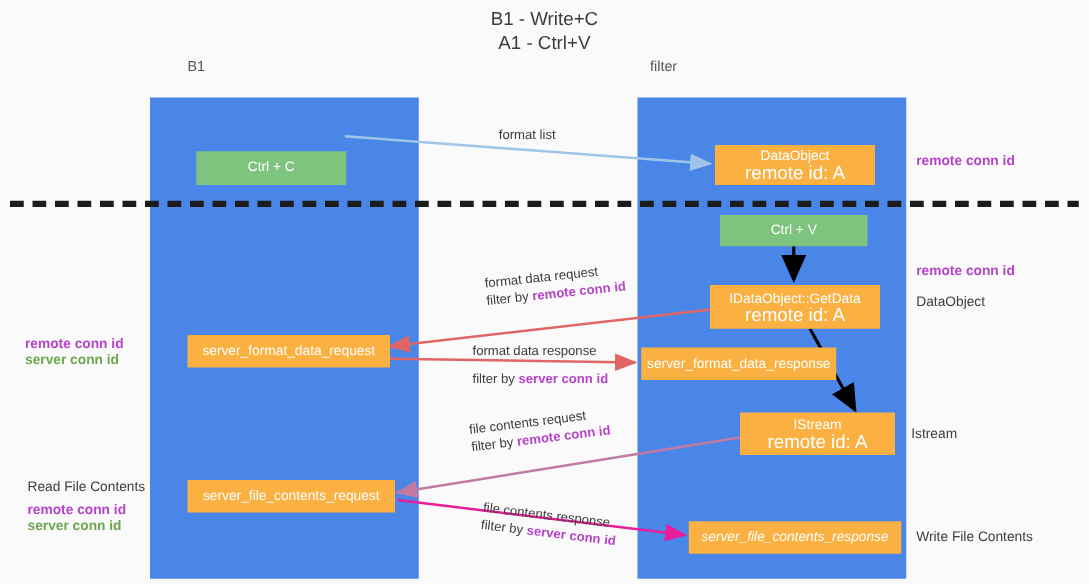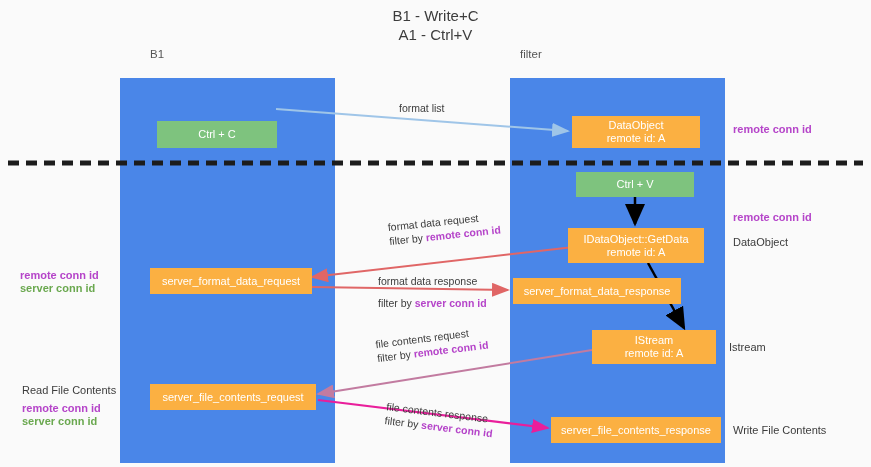--- a/index.html
+++ b/index.html
@@ -26,21 +26,21 @@
 
   .lane{position:absolute;background:#4a86e8;}
 
   .box{
     position:absolute;box-sizing:border-box;
     display:flex;flex-direction:column;align-items:center;justify-content:center;
     color:#ffffff;font-size:11px;line-height:13px;text-align:center;
   }
   .box.green{background:#7ec37e;}
   .box.orange{background:#fbb042;}
-  .box .l2{font-size:11px;}
+  .box .l2{font-size:15px;}
 
   .lbl{position:absolute;font-size:11px;line-height:13px;color:#3c3c3c;white-space:nowrap;}
   .lbl.dark{color:#3c3c3c;}
   .lbl.purple{color:#b544c9;font-weight:bold;}
   .lbl.green{color:#6aa84f;font-weight:bold;}
   .rot{transform-origin:left bottom;}
 
   .flow{position:absolute;font-size:10.5px;line-height:14px;color:#3c3c3c;white-space:nowrap;}
   .flow .hi-purple{color:#b544c9;font-weight:bold;}
 </style>
@@ -120,29 +120,29 @@
 
   <div class="box orange" style="left:592px;top:330px;width:124px;height:34px;">
     <div>IStream</div>
     <div class="l2">remote id: A</div>
   </div>
 
   <div class="box orange" style="left:150px;top:268px;width:162px;height:26px;">
     <div>server_format_data_request</div>
   </div>
 
-  <div class="box orange" style="left:513px;top:278px;width:168px;height:26px;">
+  <div class="box orange" style="left:513px;top:278px;width:156px;height:26px;">
     <div>server_format_data_response</div>
   </div>
 
   <div class="box orange" style="left:150px;top:384px;width:166px;height:26px;text-align:right;">
     <div>server_file_contents_request</div>
   </div>
 
-  <div class="box orange" style="left:551px;top:417px;width:170px;height:26px;">
+  <div class="box orange" style="left:551px;top:417px;width:170px;height:26px;font-style:italic;">
     <div>server_file_contents_response</div>
   </div>
 
   <div class="flow" style="left:399px;top:101px;">format list</div>
 
   <div class="flow rot" style="left:390px;top:220px;transform:rotate(-6deg);">
     <div>format data request</div>
     <div>
       <span>filter by </span><span class="hi-purple">remote conn id</span>
     </div>

